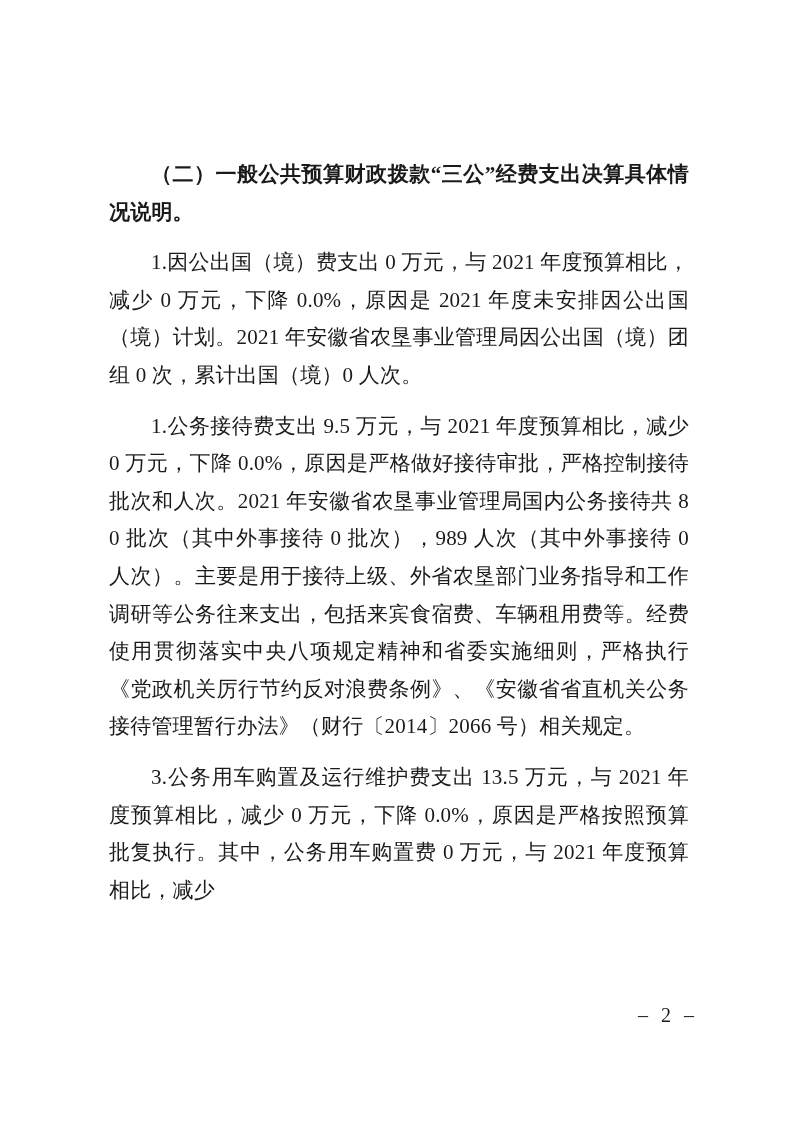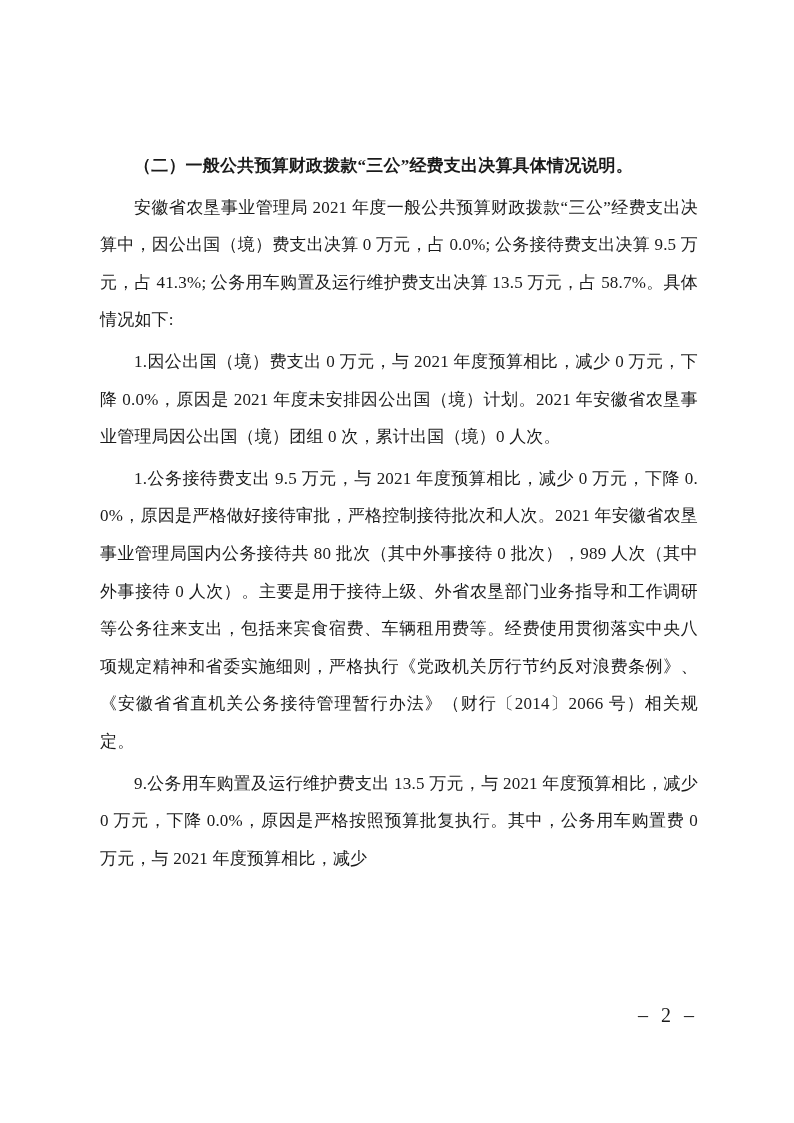--- a/index.html
+++ b/index.html
@@ -22,23 +22,23 @@
     background: #ffffff;
     overflow: hidden;
   }
   .content {
     position: absolute;
     top: 143px;
     left: 96px;
     width: 606px;
   }
   .content p {
-    margin: 4px;
+    margin: 13px;
     padding: 0;
-    font-size: 17px;
+    font-size: 21px;
     line-height: 37.6px;
     text-align: justify;
     text-justify: inter-ideograph;
     text-indent: 2em;
     letter-spacing: 0.2px;
     word-break: break-all;
   }
   .heading {
     font-weight: bold;
   }
@@ -56,24 +56,23 @@
   }
 </style>
 </head>
 <body>
 
 <div class="page">
   <div class="content">
 
     <p class="heading">（二）一般公共预算财政拨款“三公”经费支出决算具体情况说明。</p>
 
-    <p><span>安徽省农垦事业管理局 2021 年度一般公共预算财政拨款“三公”经费支出决算中，因公出国（境）费支出决算 0 万元，占 0.0%; 公务接待费支出决算 9.5 万元，占 41.3%; 公务用车购置及运行维护费支出决算 13.5 万元，占 58.7%。具体情况如下:</span></p>
 
     <p><span class="lead">1.因公出国（境）费支出</span><span> 0 万元，与 2021 年度预算相比，减少 0 万元，下降 0.0%，原因是 2021 年度未安排因公出国（境）计划。2021 年安徽省农垦事业管理局因公出国（境）团组 0 次，累计出国（境）0 人次。</span></p>
 
     <p><span class="lead">1.公务接待费支出</span><span> 9.5 万元，与 2021 年度预算相比，减少 0 万元，下降 0.0%，原因是严格做好接待审批，严格控制接待批次和人次。2021 年安徽省农垦事业管理局国内公务接待共 80 批次（其中外事接待 0 批次），989 人次（其中外事接待 0 人次）。主要是用于接待上级、外省农垦部门业务指导和工作调研等公务往来支出，包括来宾食宿费、车辆租用费等。经费使用贯彻落实中央八项规定精神和省委实施细则，严格执行《党政机关厉行节约反对浪费条例》、《安徽省省直机关公务接待管理暂行办法》（财行〔2014〕2066 号）相关规定。</span></p>
 
-    <p><span class="lead">9.公务用车购置及运行维护费支出</span><span> 13.5 万元，与 2021 年度预算相比，减少 0 万元，下降 0.0%，原因是严格按照预算批复执行。其中，公务用车购置费 0 万元，与 2021 年度预算相比，减少</span></p>
+    <p><span class="lead">3.公务用车购置及运行维护费支出</span><span> 13.5 万元，与 2021 年度预算相比，减少 0 万元，下降 0.0%，原因是严格按照预算批复执行。其中，公务用车购置费 0 万元，与 2021 年度预算相比，减少</span></p>
 
   </div>
 
   <div class="pagenum">– 2 –</div>
 </div>
 
 </body></html>

